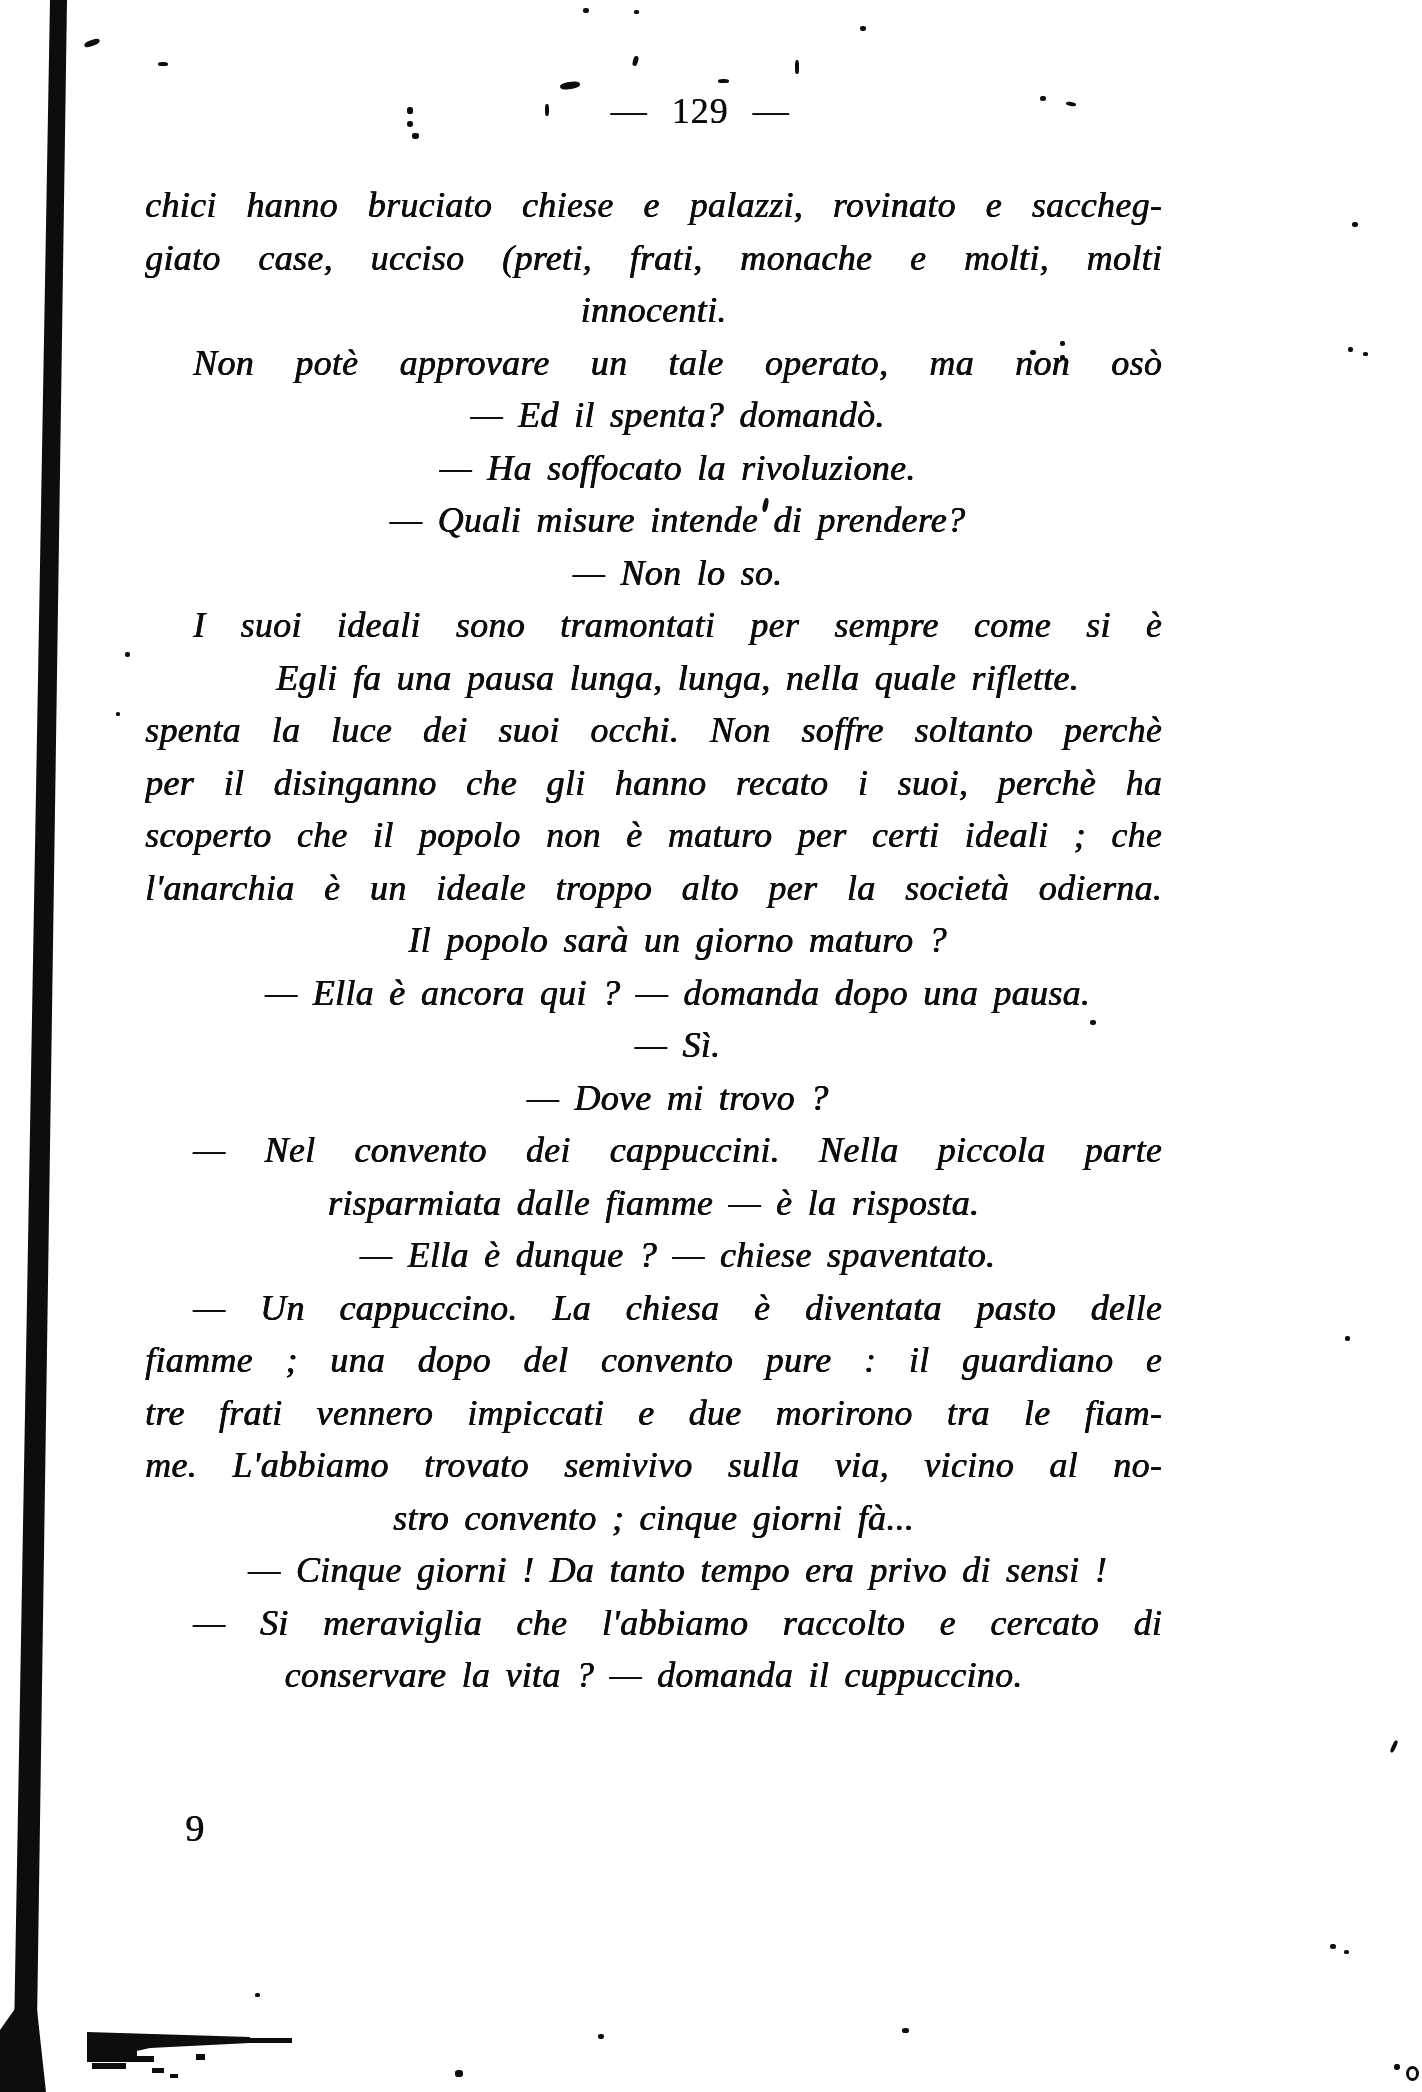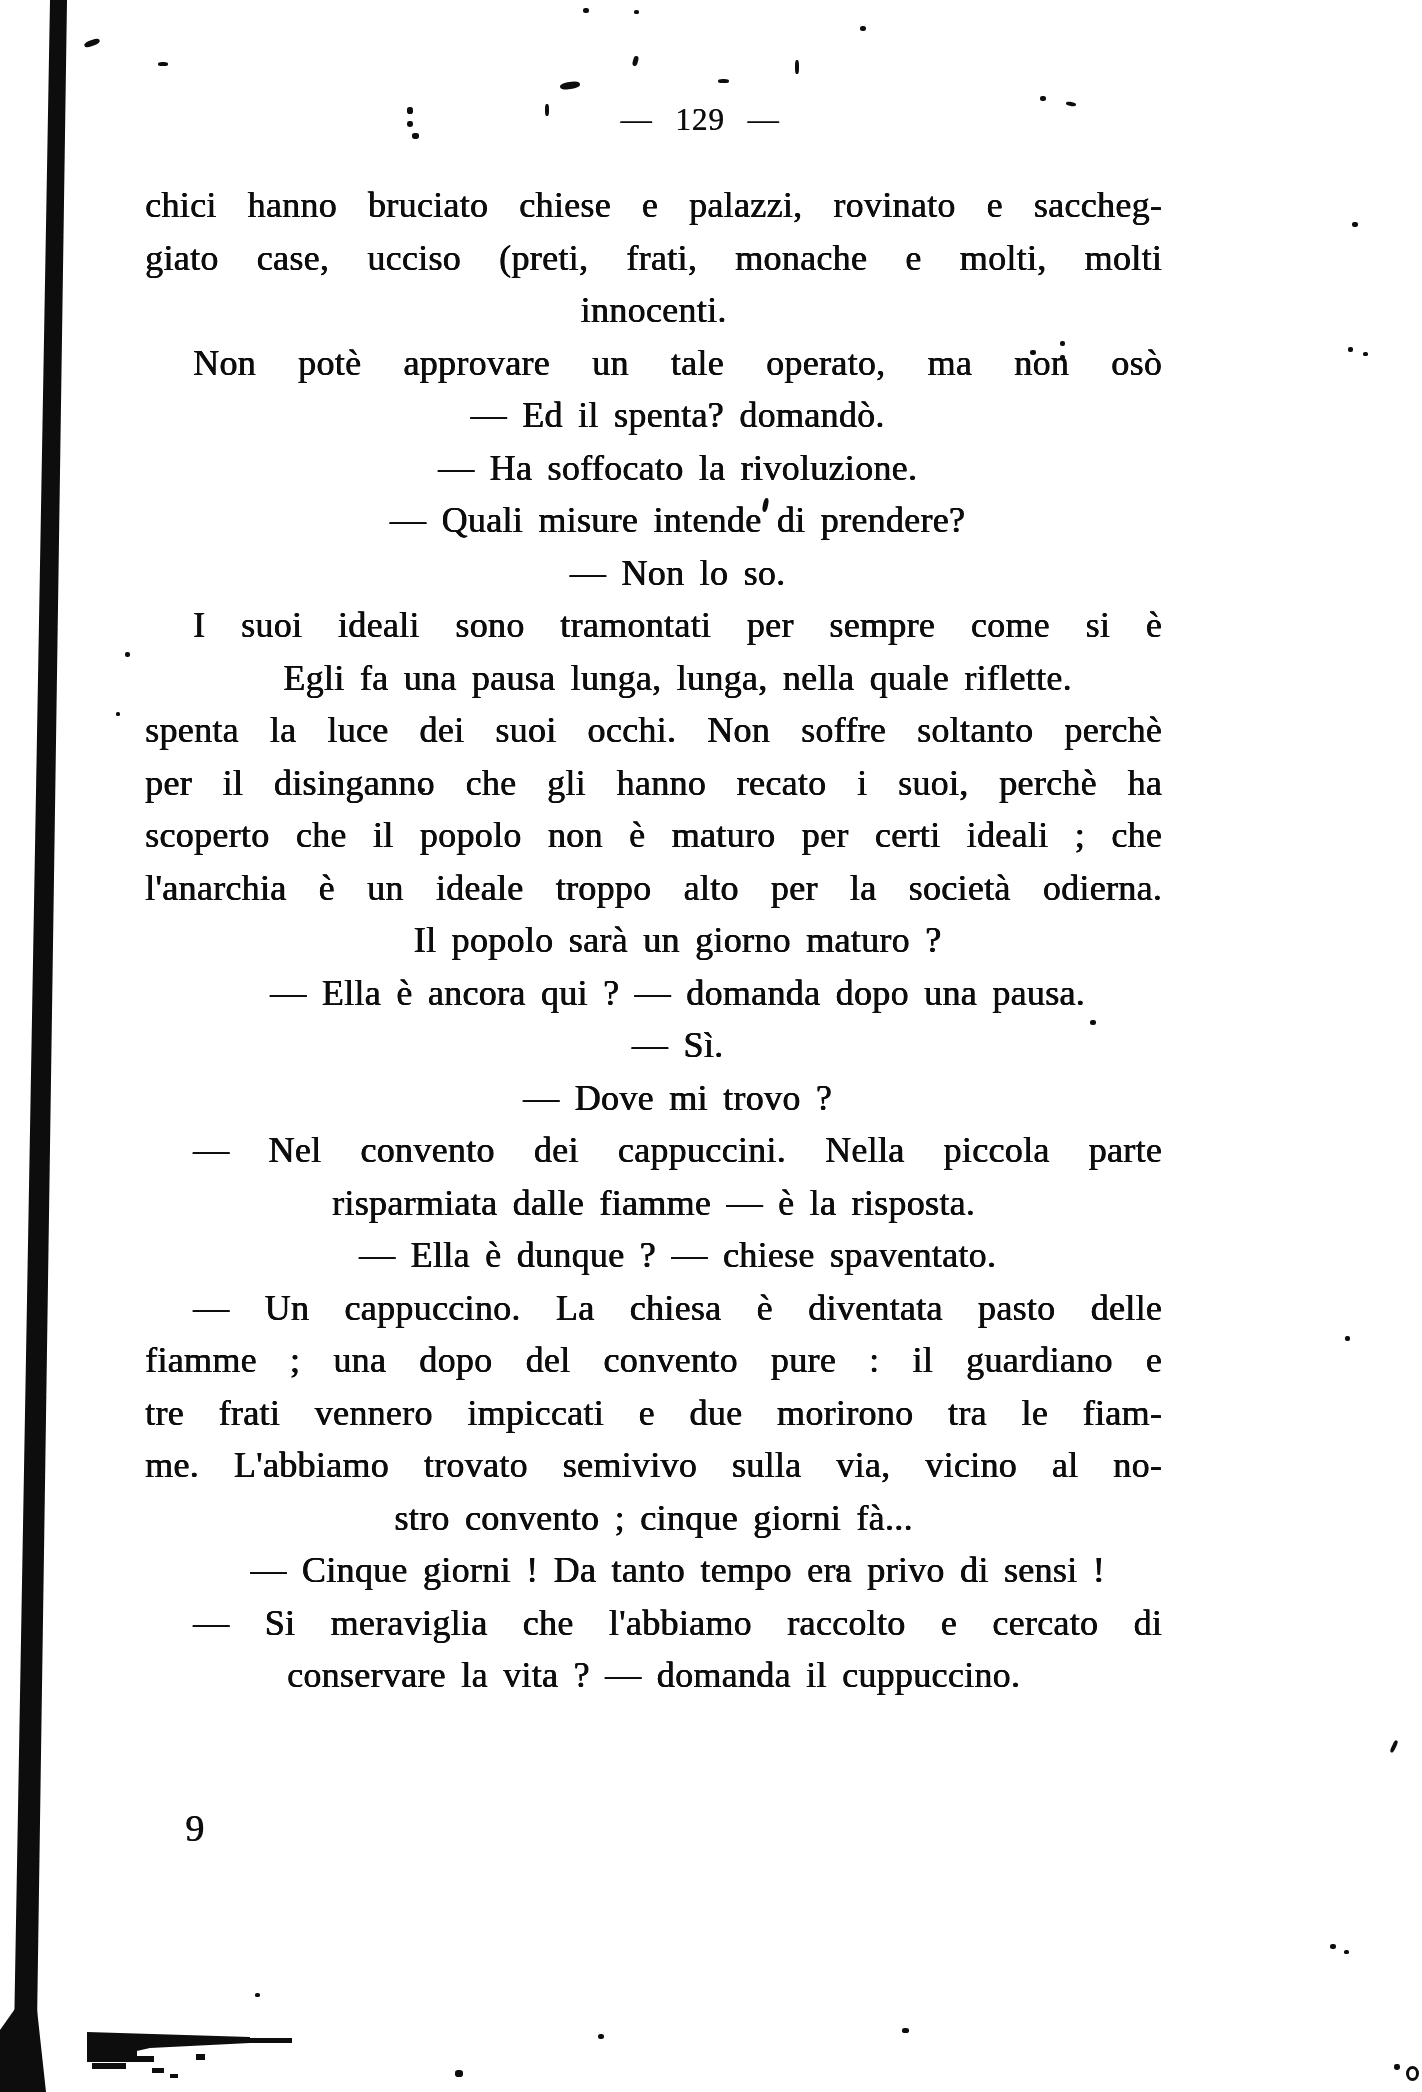--- a/index.html
+++ b/index.html
@@ -4,29 +4,29 @@
 <style>
   :root { --ink:#0d0d0d; --paper:#ffffff; }
   * { margin:0; padding:0; box-sizing:border-box; }
   html,body { background:#fff; }
   body { width:1422px; height:2092px; position:relative; overflow:hidden;
          font-family:"Liberation Serif","DejaVu Serif",serif; }
   .page { position:absolute; inset:0; background:var(--paper); }
 
   .gutter-svg { position:absolute; left:0; top:0; }
 
-  .header { position:absolute; left:600px; top:102px; width:200px;
-            text-align:center; font-size:31px; color:var(--ink);
+  .header { position:absolute; left:600px; top:90px; width:200px;
+            text-align:center; font-size:36px; color:var(--ink);
             word-spacing:14px; letter-spacing:1px;
             text-shadow:0.6px 0 0 currentColor; }
 
   .text-block { position:absolute; left:145px; top:179px; width:1017px;
                 font-size:36px; line-height:52.5px; color:var(--ink);
                 word-spacing:6px; letter-spacing:0.3px;
-                text-shadow:0.6px 0 0 currentColor, 0 0.4px 0 currentColor; }
+                text-shadow:0.6px 0 0 currentColor, 0 0.4px 0 currentColor;font-style:italic; }
   .line { height:52.5px; overflow:hidden; white-space:nowrap; text-align:center; }
   .line.j { white-space:normal; text-align:justify; text-align-last:justify; text-justify:inter-word; }
   .line.in { text-indent:48px; }
 
   .footer-sig { position:absolute; left:185px; top:1806px; font-size:38px;
                 color:var(--ink); text-shadow:0.7px 0 0 currentColor; }
 
   .noise { position:absolute; inset:0; }
   .speck { position:absolute; background:var(--ink); border-radius:40%; }
   .speck.ring { background:transparent; border:3px solid var(--ink); border-radius:50%; }

